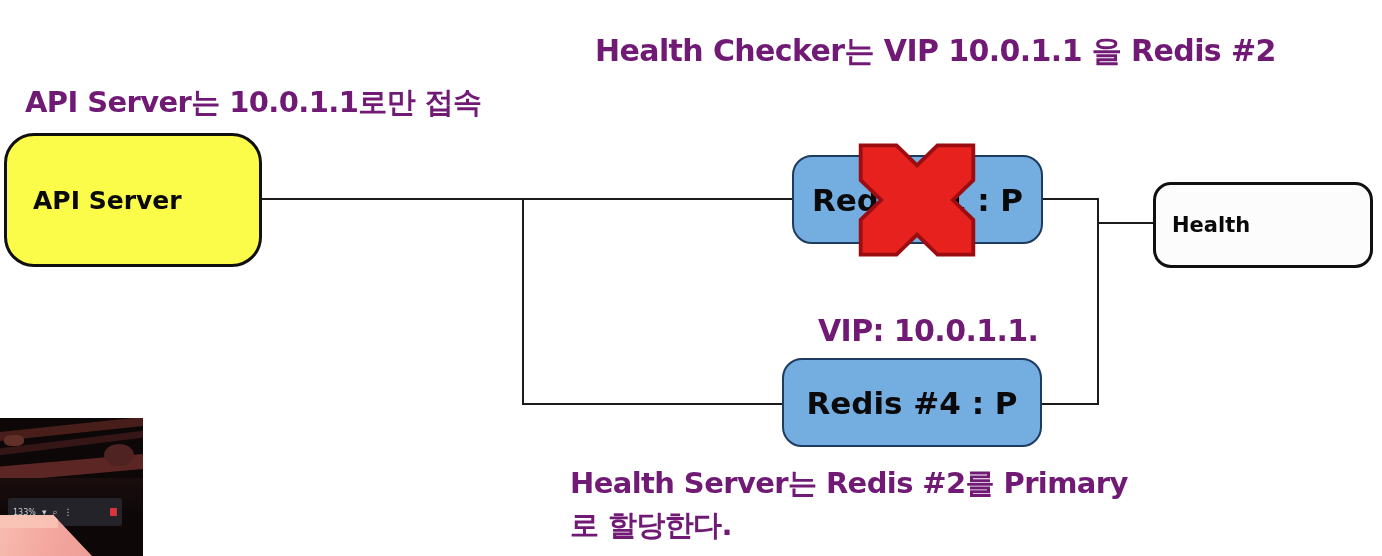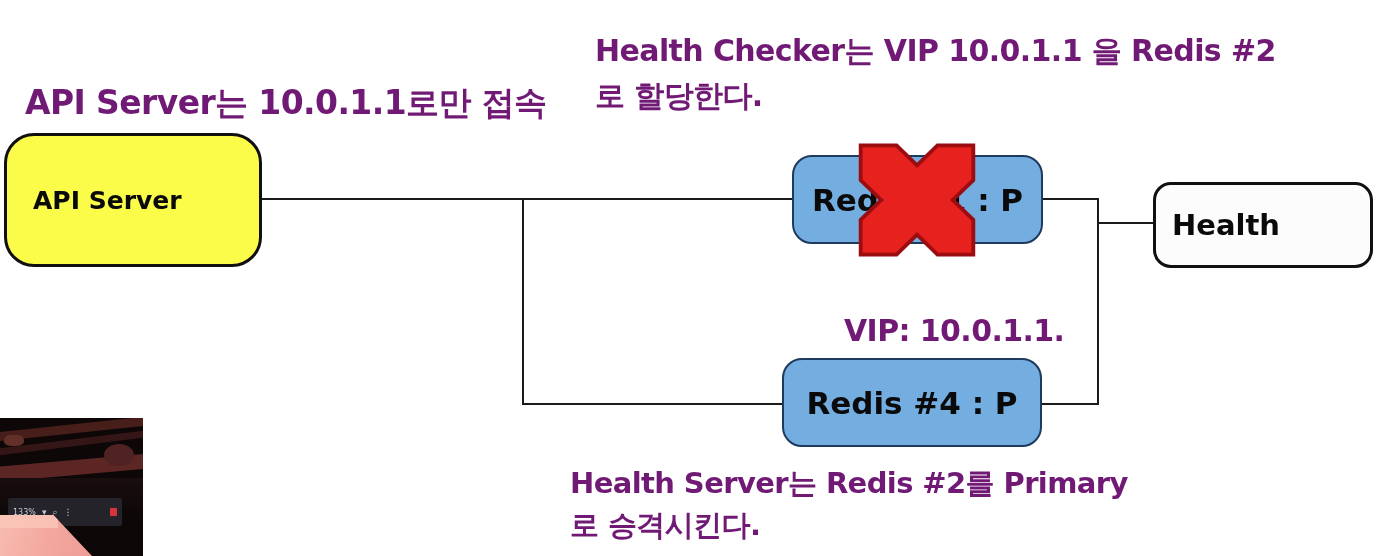--- a/index.html
+++ b/index.html
@@ -48,21 +48,21 @@
     justify-content:center;
     font-size:31px;
   }
   .node-redis1{left:792px;top:155px;width:251px;height:89px;}
   .node-redis2{left:782px;top:358px;width:260px;height:89px;}
   .node-health{
     left:1153px;top:182px;width:220px;height:86px;
     border-radius:18px;
     background:#fcfcfc;
     padding-left:16px;
-    font-size:29px;
+    font-size:21px;
     line-height:40px;
     align-items:center;
   }
   .node-health .twoline{display:block;}
 
   
   .xmark{left:853px;top:138px;width:128px;height:124px;position:absolute;}
   .xmark svg{display:block;width:100%;height:100%;}
 
   
@@ -90,32 +90,31 @@
   .screen{
     position:absolute;top:97px;left:0;width:92px;height:41px;
     background:linear-gradient(105deg,#f8bcb0 0%,#f3a79e 55%,#ee9d95 100%);
     clip-path:polygon(0 0,58% 0,100% 100%,0 100%);
   }
   .screen-hl{position:absolute;top:0;left:0;width:58px;height:13px;background:#f9c5b7;opacity:.85;}
 </style>
 </head>
 <body>
 
-<div class="note" style="left:25px;top:80px;font-size:33px;">API Server는 10.0.1.1로만 접속</div>
+<div class="note" style="left:25px;top:80px;font-size:29px;">API Server는 10.0.1.1로만 접속</div>
 
 <div class="note" style="left:595px;top:28px;">
   <div>Health Checker는 VIP 10.0.1.1 을 Redis #2</div>
-  <div>로 할당한다.</div>
 </div>
 
-<div class="note" style="left:844px;top:308px;">VIP: 10.0.1.1.</div>
+<div class="note" style="left:818px;top:308px;">VIP: 10.0.1.1.</div>
 
 <div class="note" style="left:570px;top:462px;font-size:29px;line-height:42px;">
   <div>Health Server는 Redis #2를 Primary</div>
-  <div>로 승격시킨다.</div>
+  <div>로 할당한다.</div>
 </div>
 
 <div class="conn" style="left:262px;top:198px;width:530px;height:2px;"></div>
 <div class="conn" style="left:522px;top:198px;width:2px;height:207px;"></div>
 <div class="conn" style="left:522px;top:403px;width:261px;height:2px;"></div>
 <div class="conn" style="left:1042px;top:198px;width:57px;height:2px;"></div>
 <div class="conn" style="left:1097px;top:198px;width:2px;height:207px;"></div>
 <div class="conn" style="left:1041px;top:403px;width:58px;height:2px;"></div>
 <div class="conn" style="left:1099px;top:222px;width:54px;height:2px;"></div>
 

